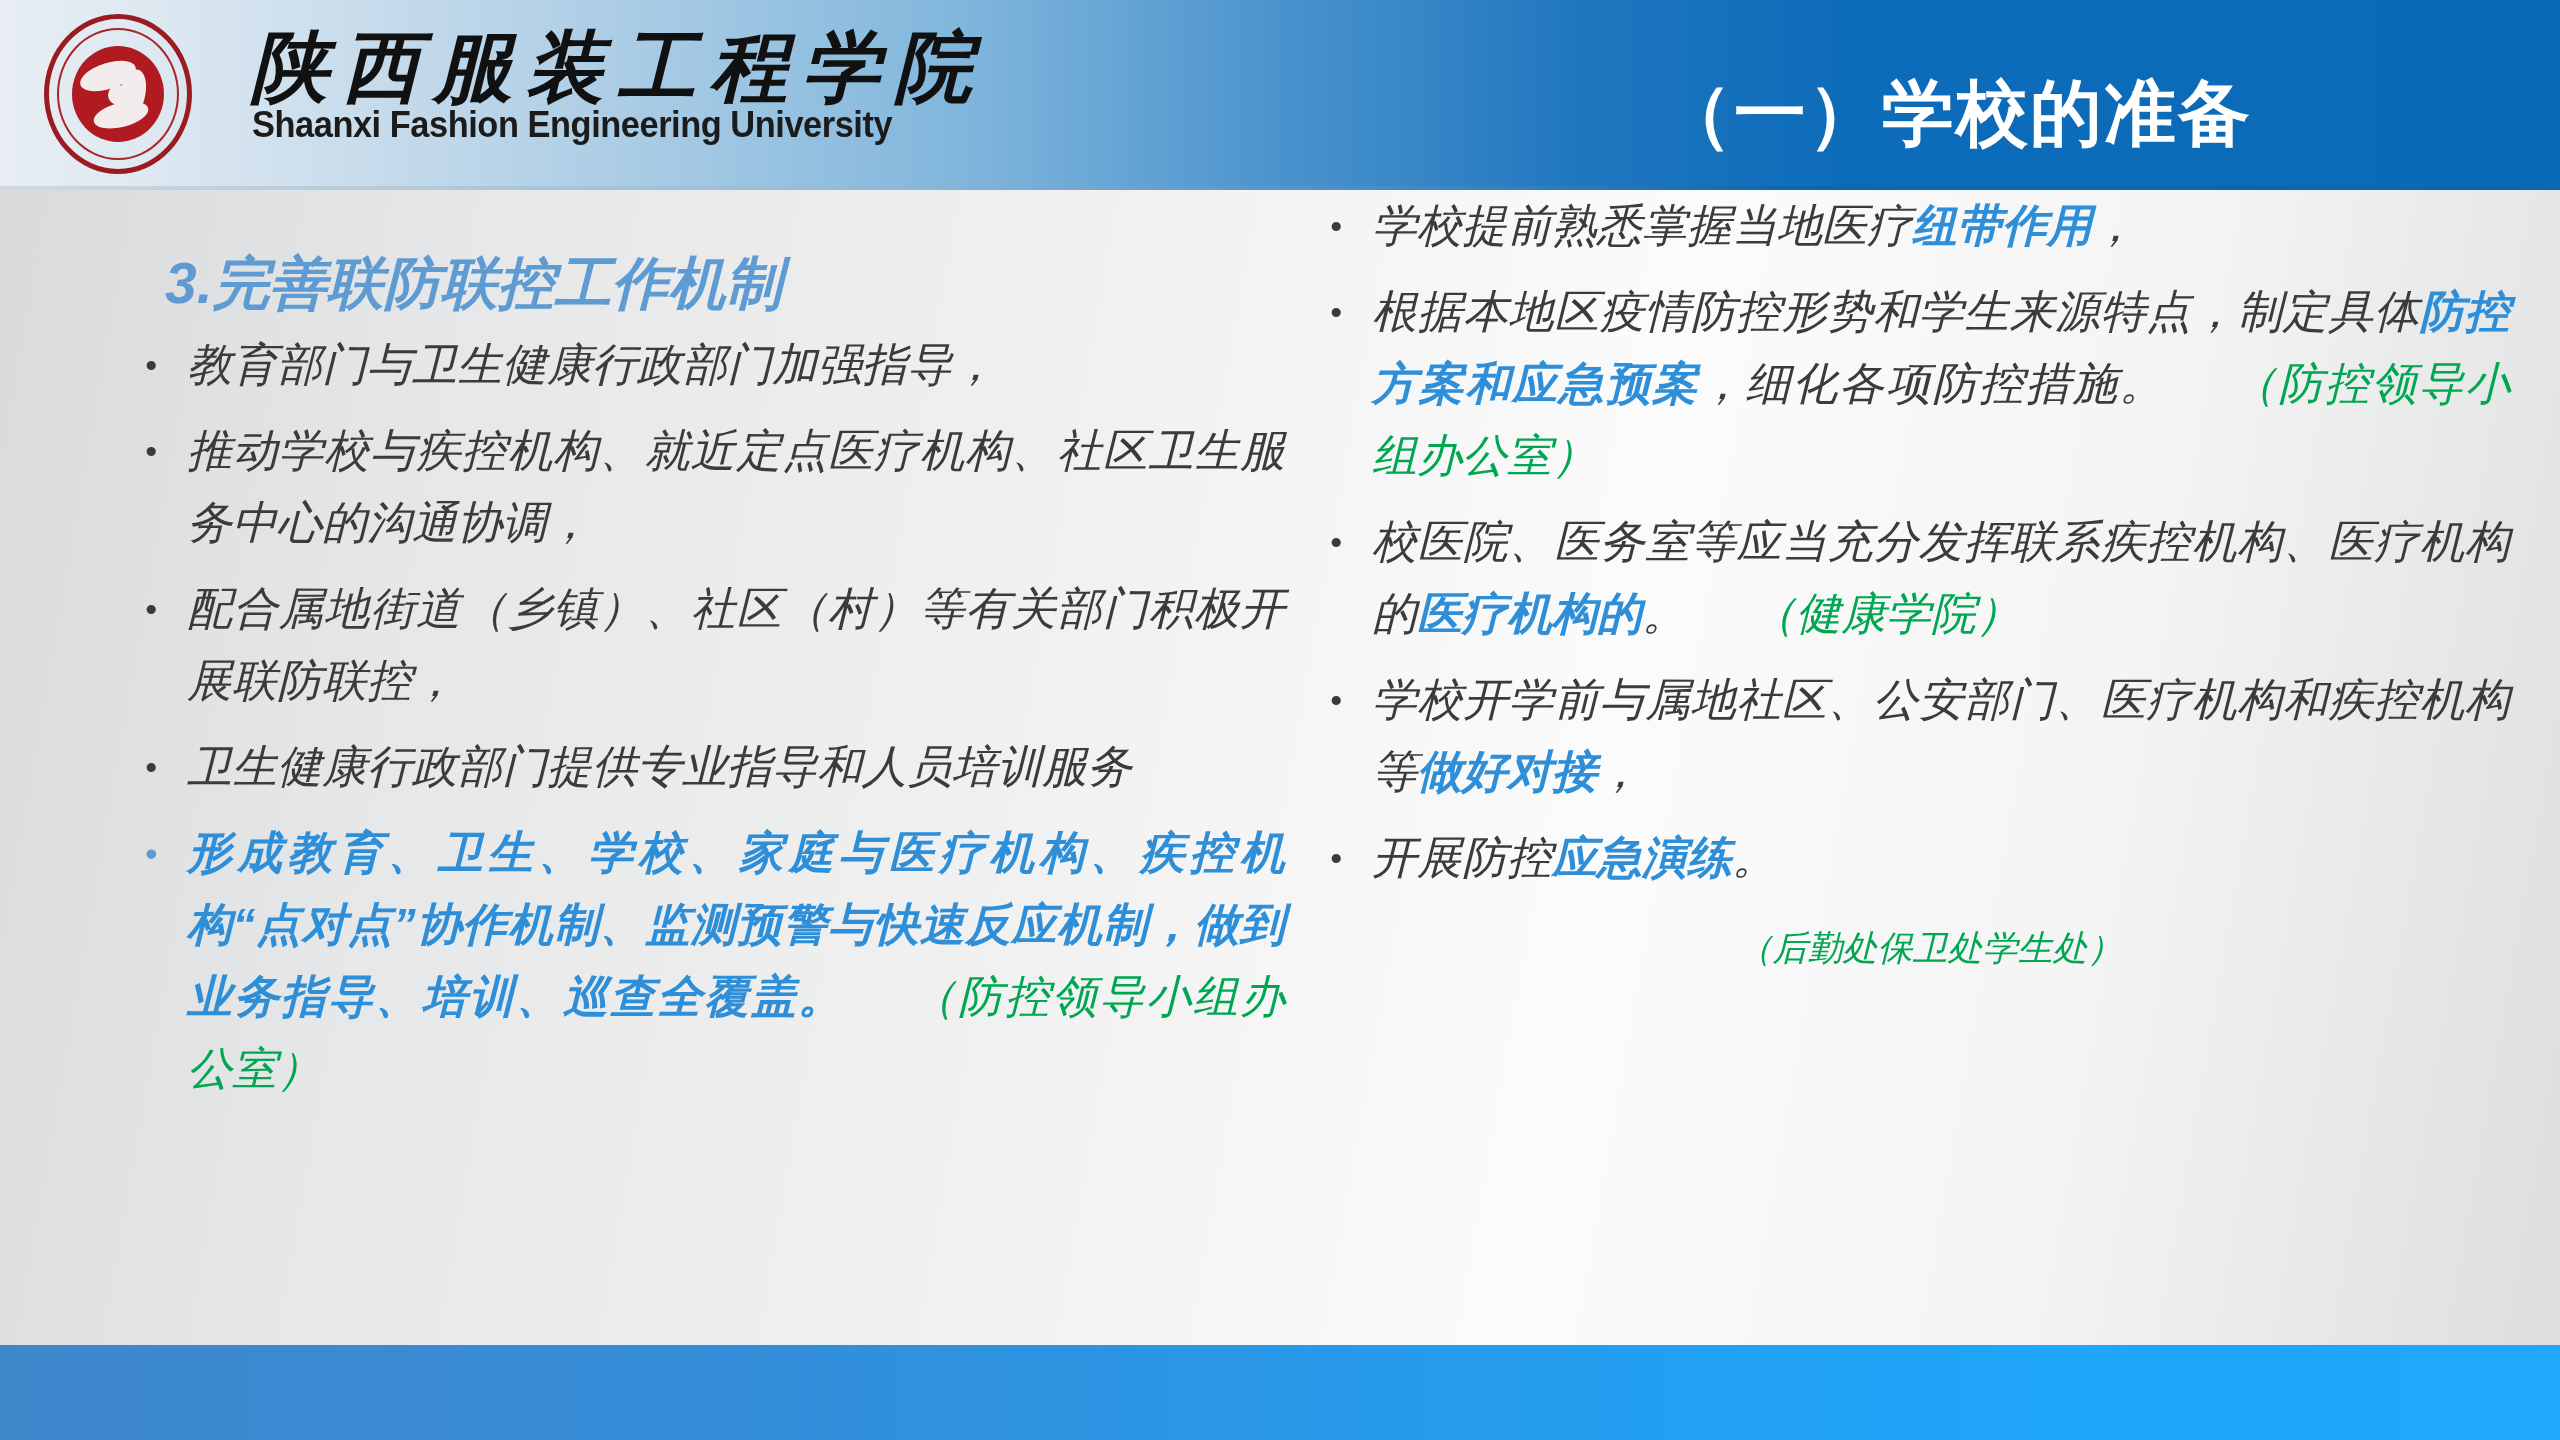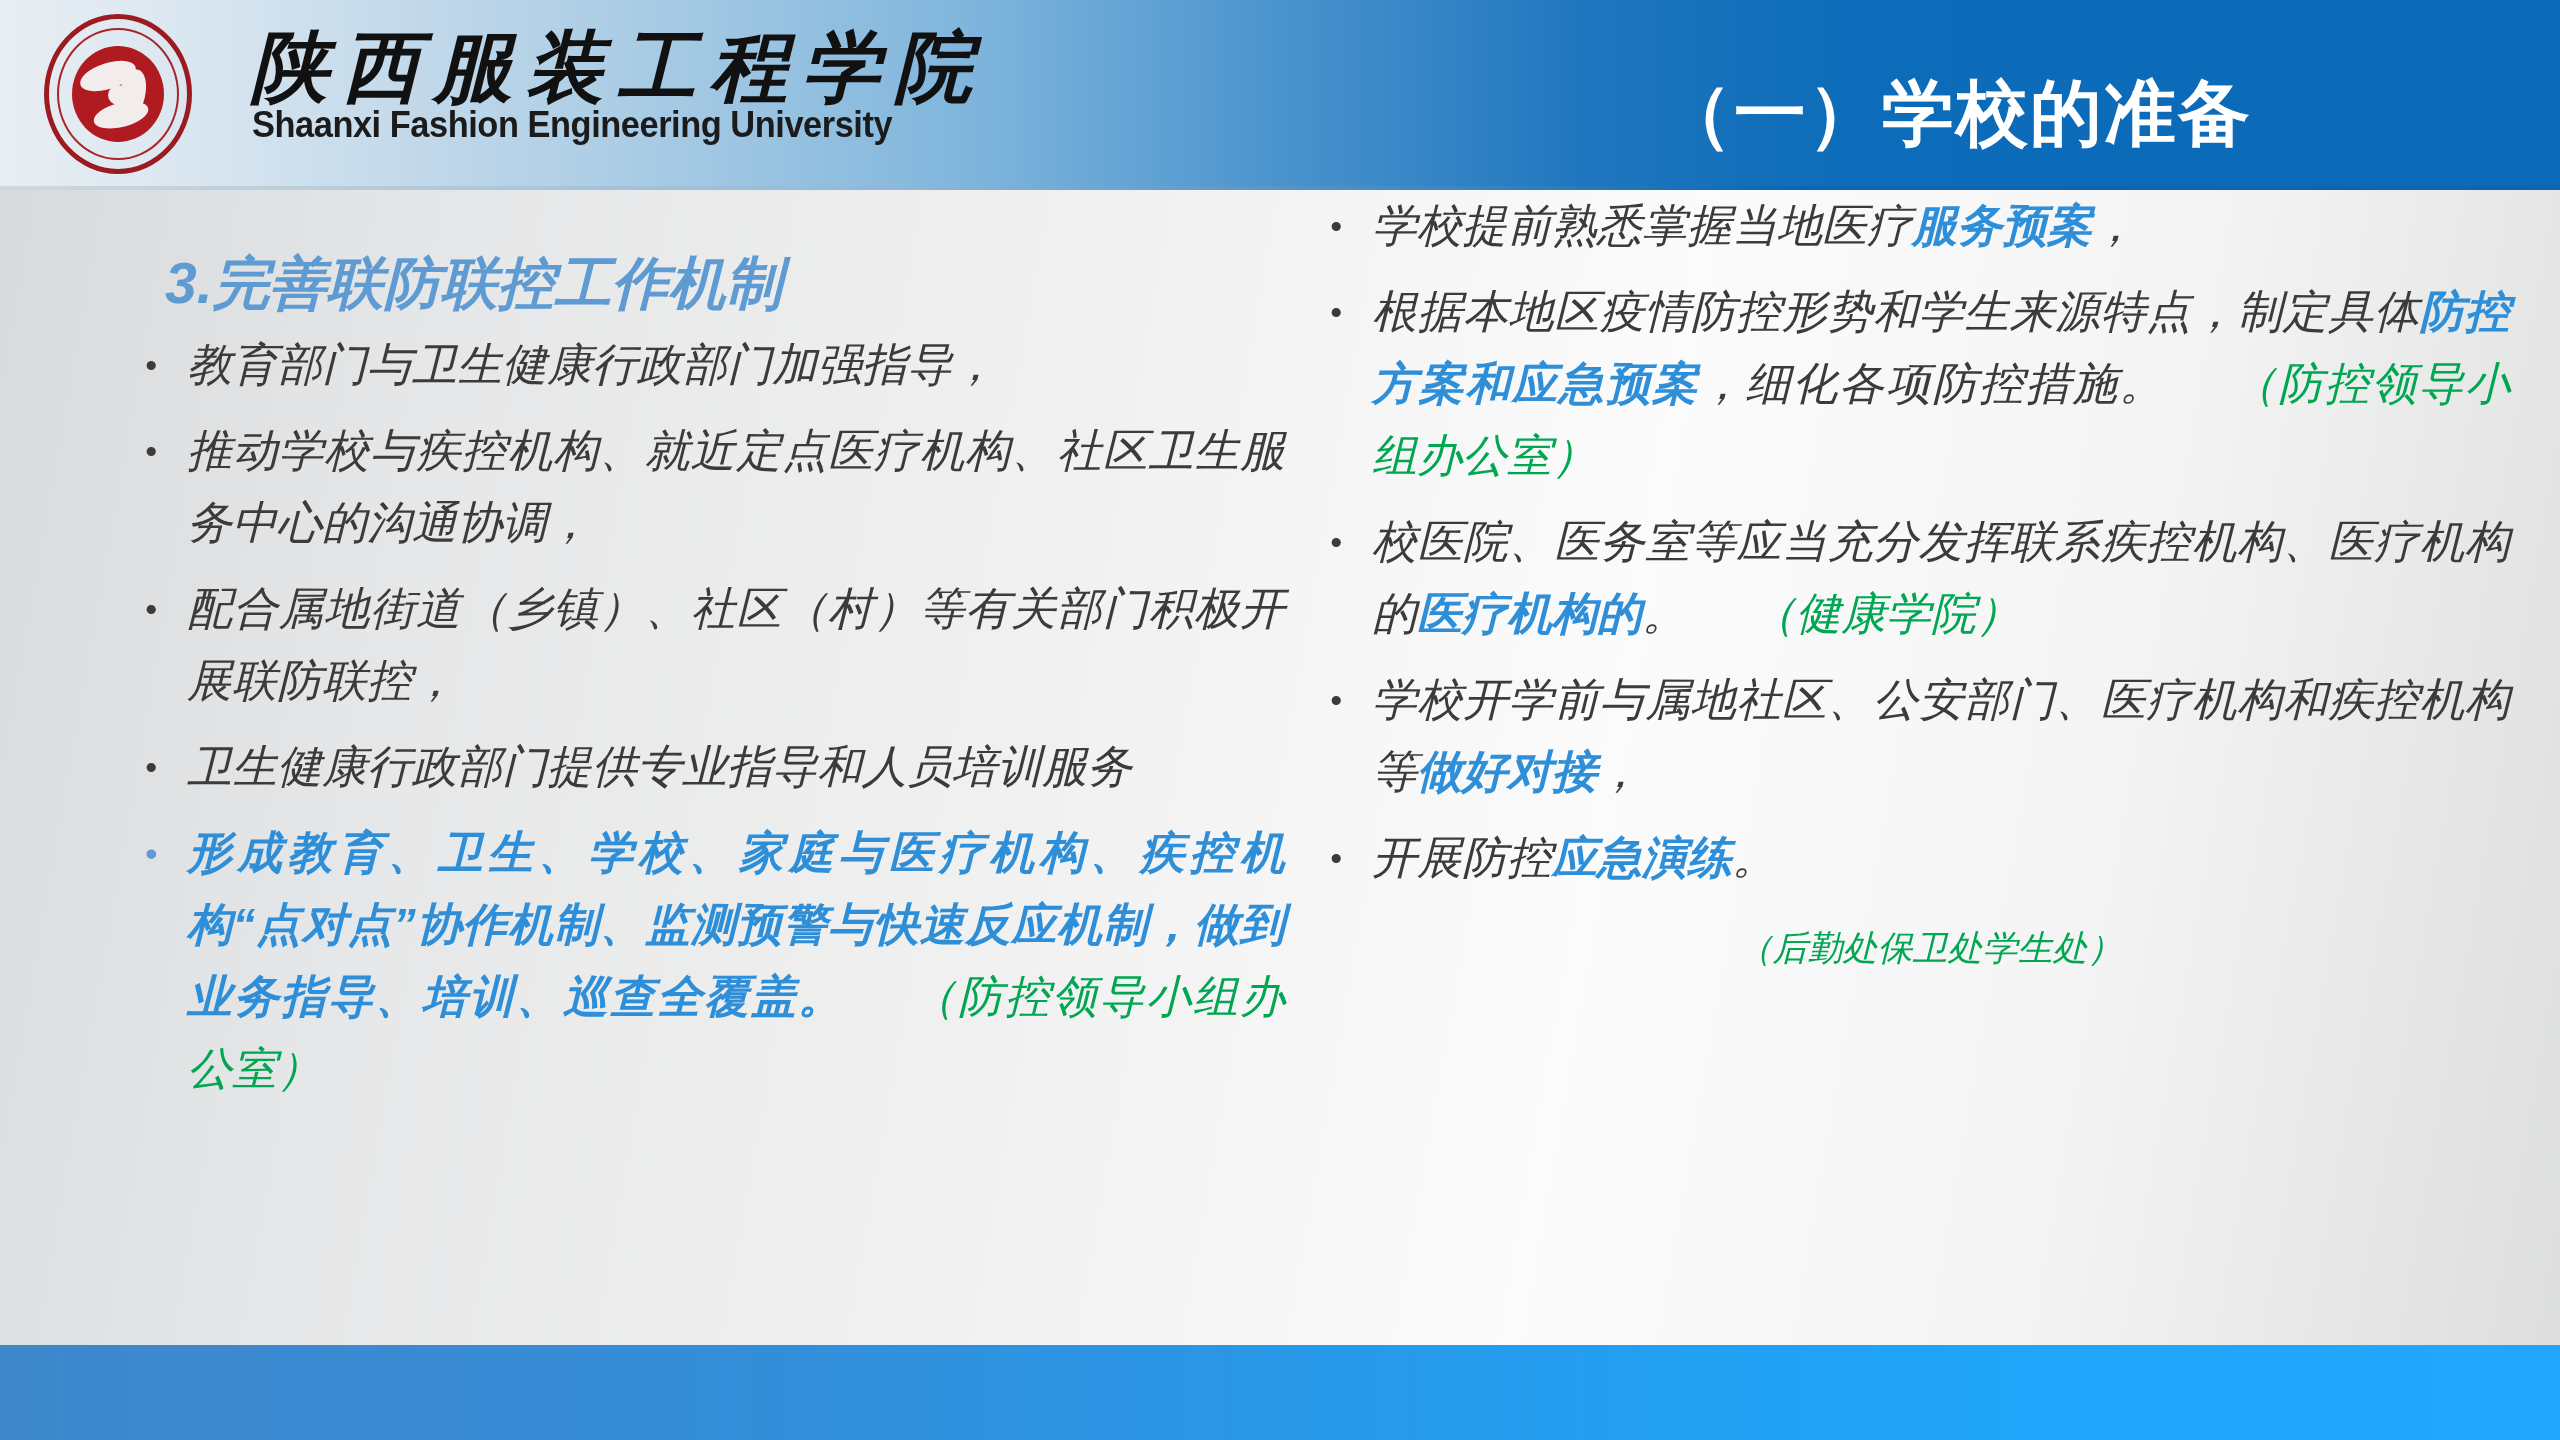--- a/index.html
+++ b/index.html
@@ -269,21 +269,21 @@
             <span class="dot">•</span>
             <span class="btext"><span class="hl-blue">形成教育、卫生、学校、家庭与医疗机构、疾控机构“点对点”协作机制、监测预警与快速反应机制，做到业务指导、培训、巡查全覆盖。</span><span class="gap-sm"></span><span class="hl-green">（防控领导小组办公室）</span></span>
           </li>
         </ul>
     </div>
 
     <div class="col col-right">
       <ul class="bullets">
           <li class="bullet">
             <span class="dot">•</span>
-            <span class="btext"><span>学校提前熟悉掌握当地医疗</span><span class="hl-blue">服务预案</span><span>，</span></span>
+            <span class="btext"><span>学校提前熟悉掌握当地医疗</span><span class="hl-blue">纽带作用</span><span>，</span></span>
           </li>
           <li class="bullet">
             <span class="dot">•</span>
             <span class="btext"><span>根据本地区疫情防控形势和学生来源特点，制定具体</span><span class="hl-blue">防控方案和应急预案</span><span>，细化各项防控措施。</span><span class="gap-sm"></span><span class="hl-green">（防控领导小组办公室）</span></span>
           </li>
           <li class="bullet">
             <span class="dot">•</span>
             <span class="btext"><span>校医院、医务室等应当充分发挥联系疾控机构、医疗机构的</span><span class="hl-blue">医疗机构的</span><span>。</span><span class="gap-sm"></span><span class="hl-green">（健康学院）</span></span>
           </li>
           <li class="bullet">

